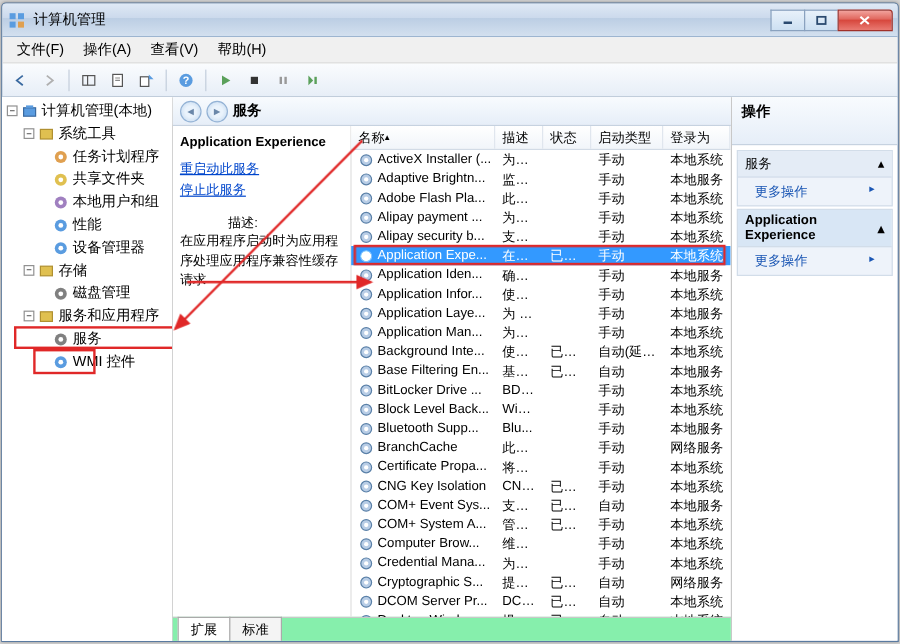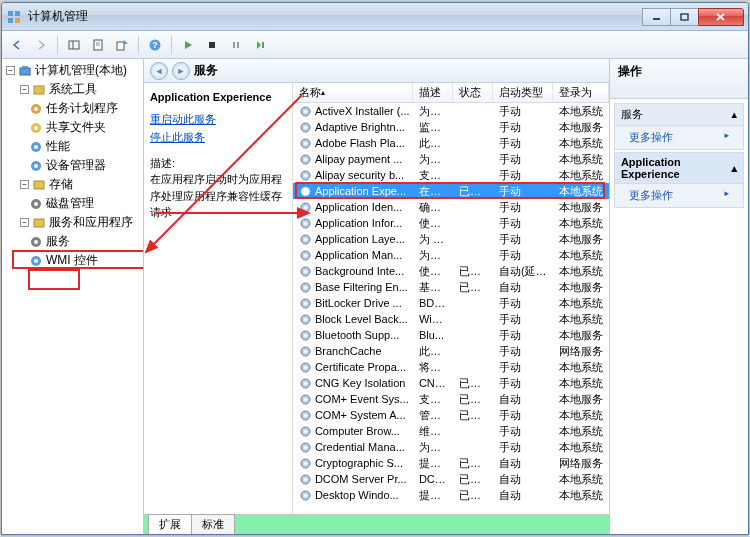--- a/index.html
+++ b/index.html
@@ -23,32 +23,32 @@
     .tool-sep { width: 1px; height: 18px; background: #c3cedb; margin: 0 3px; }
     
     .body-area { flex: 1; display: flex; overflow: hidden; }
     
     .tree-pane { width: 150px; background: #fff; border-right: 1px solid #c8c8c8; overflow-y: auto; padding: 2px 0; font-size: 12px; }
     .tree-node { display: flex; align-items: center; padding: 1px 2px 1px 4px; white-space: nowrap; cursor: pointer; }
     .tree-toggle { width: 9px; height: 9px; border: 1px solid #919191; display: inline-flex; align-items: center; justify-content: center; font-size: 8px; line-height: 0; margin-right: 3px; background: #fff; color:#000;}
     .tree-toggle.empty { visibility: hidden; }
     .tree-icon { width: 14px; height: 14px; margin-right: 3px; display: inline-flex; align-items: center; justify-content: center; }
     .lvl1 { padding-left: 18px; }
-    .lvl2 { padding-left: 15px; }
+    .lvl2 { padding-left: 30px; }
     
     .center-pane { flex: 1; display: flex; flex-direction: column; border-right: 1px solid #c8c8c8; position: relative; }
     .center-header { height: 24px; background: linear-gradient(#f8fbfe,#e6eef8); border-bottom: 1px solid #c6d2e0; display: flex; align-items: center; padding: 0 6px; gap: 4px; }
     .nav-arrow { width: 18px; height: 18px; background: radial-gradient(#eaf3fc 40%,#bfd6ee); border: 1px solid #93b2d5; border-radius: 50%; display: flex; align-items: center; justify-content: center; font-size: 9px; color: #6a87a9; }
     .center-title { font-size: 12px; font-weight: bold; }
     
     .center-body { flex: 1; display: flex; overflow: hidden; }
     .detail-col { width: 148px; padding: 8px 6px; font-size: 11px; overflow-y: auto; }
     .detail-title { font-weight: bold; margin-bottom: 8px; }
     .detail-link { color: #0046cc; text-decoration: underline; cursor: pointer; display: block; line-height: 1.6; }
-    .detail-label { margin-top: 10px; }
+    .detail-label { margin-top: 10px; margin-left: 40px; }
     .detail-desc { line-height: 1.5; }
     
     .list-col { flex: 1; overflow: auto; border-left: 1px solid #e0e0e0; position: relative; }
     .list-header { position: sticky; top: 0; display: flex; background: linear-gradient(#fff,#f1f5fa); border-bottom: 1px solid #d2dbe6; font-size: 11px; height: 20px; align-items: flex-start; z-index: 2; }
     .list-hcell { padding: 0 6px; border-right: 1px solid #e0e6ee; height: 100%; display: flex; align-items: center; }
     .list-row { display: flex; font-size: 11px; height: 16px; align-items: center; white-space: nowrap; }
     .list-row.sel { background: #3399ff; color: #fff; }
     .list-row.sel .svc-icon { filter: brightness(1.5); }
     .list-cell { padding: 0 6px; overflow: hidden; text-overflow: ellipsis; }
     .svc-icon { width: 13px; height: 13px; margin-right: 3px; display: inline-block; flex-shrink:0;}
@@ -104,20 +104,26 @@
         </div>
       <div class="win-btn close">
           <svg width="12" height="10">
             <line x1="2" y1="2" x2="9" y2="8" stroke="#fff" stroke-width="1.8"></line>
             <line x1="9" y1="2" x2="2" y2="8" stroke="#fff" stroke-width="1.8"></line>
           </svg>
         </div>
     </div>
   </div>
 
+  <div class="menubar" id="menubar">
+      <span class="menu-item">文件(F)</span>
+      <span class="menu-item">操作(A)</span>
+      <span class="menu-item">查看(V)</span>
+      <span class="menu-item">帮助(H)</span>
+    </div>
 
   <div class="toolbar">
     <div class="tool-btn">
         <svg width="14" height="14">
           <path d="M9 3 L4 7 L9 11" fill="none" stroke="#3a6aa0" stroke-width="1.5"></path>
         </svg>
       </div>
     <div class="tool-btn">
         <svg width="14" height="14">
           <path d="M5 3 L10 7 L5 11" fill="none" stroke="#b0b0b0" stroke-width="1.5"></path>
@@ -209,20 +215,30 @@
         </div>
         <div class="tree-node lvl2 ">
           <span class="tree-toggle empty"></span>
           <span class="tree-icon">
             <svg viewBox="0 0 14 14">
               <circle cx="7" cy="7" r="5" fill="#e0c050"></circle>
               <circle cx="7" cy="7" r="2" fill="#fff"></circle>
             </svg>
           </span>
           <span>共享文件夹</span>
+        </div>
+        <div class="tree-node lvl2 ">
+          <span class="tree-toggle empty"></span>
+          <span class="tree-icon">
+            <svg viewBox="0 0 14 14">
+              <circle cx="7" cy="7" r="5" fill="#a080c0"></circle>
+              <circle cx="7" cy="7" r="2" fill="#fff"></circle>
+            </svg>
+          </span>
+          <span>本地用户和组</span>
         </div>
         <div class="tree-node lvl2 ">
           <span class="tree-toggle empty"></span>
           <span class="tree-icon">
             <svg viewBox="0 0 14 14">
               <circle cx="7" cy="7" r="5" fill="#5a9ce0"></circle>
               <circle cx="7" cy="7" r="2" fill="#fff"></circle>
             </svg>
           </span>
           <span>性能</span>

